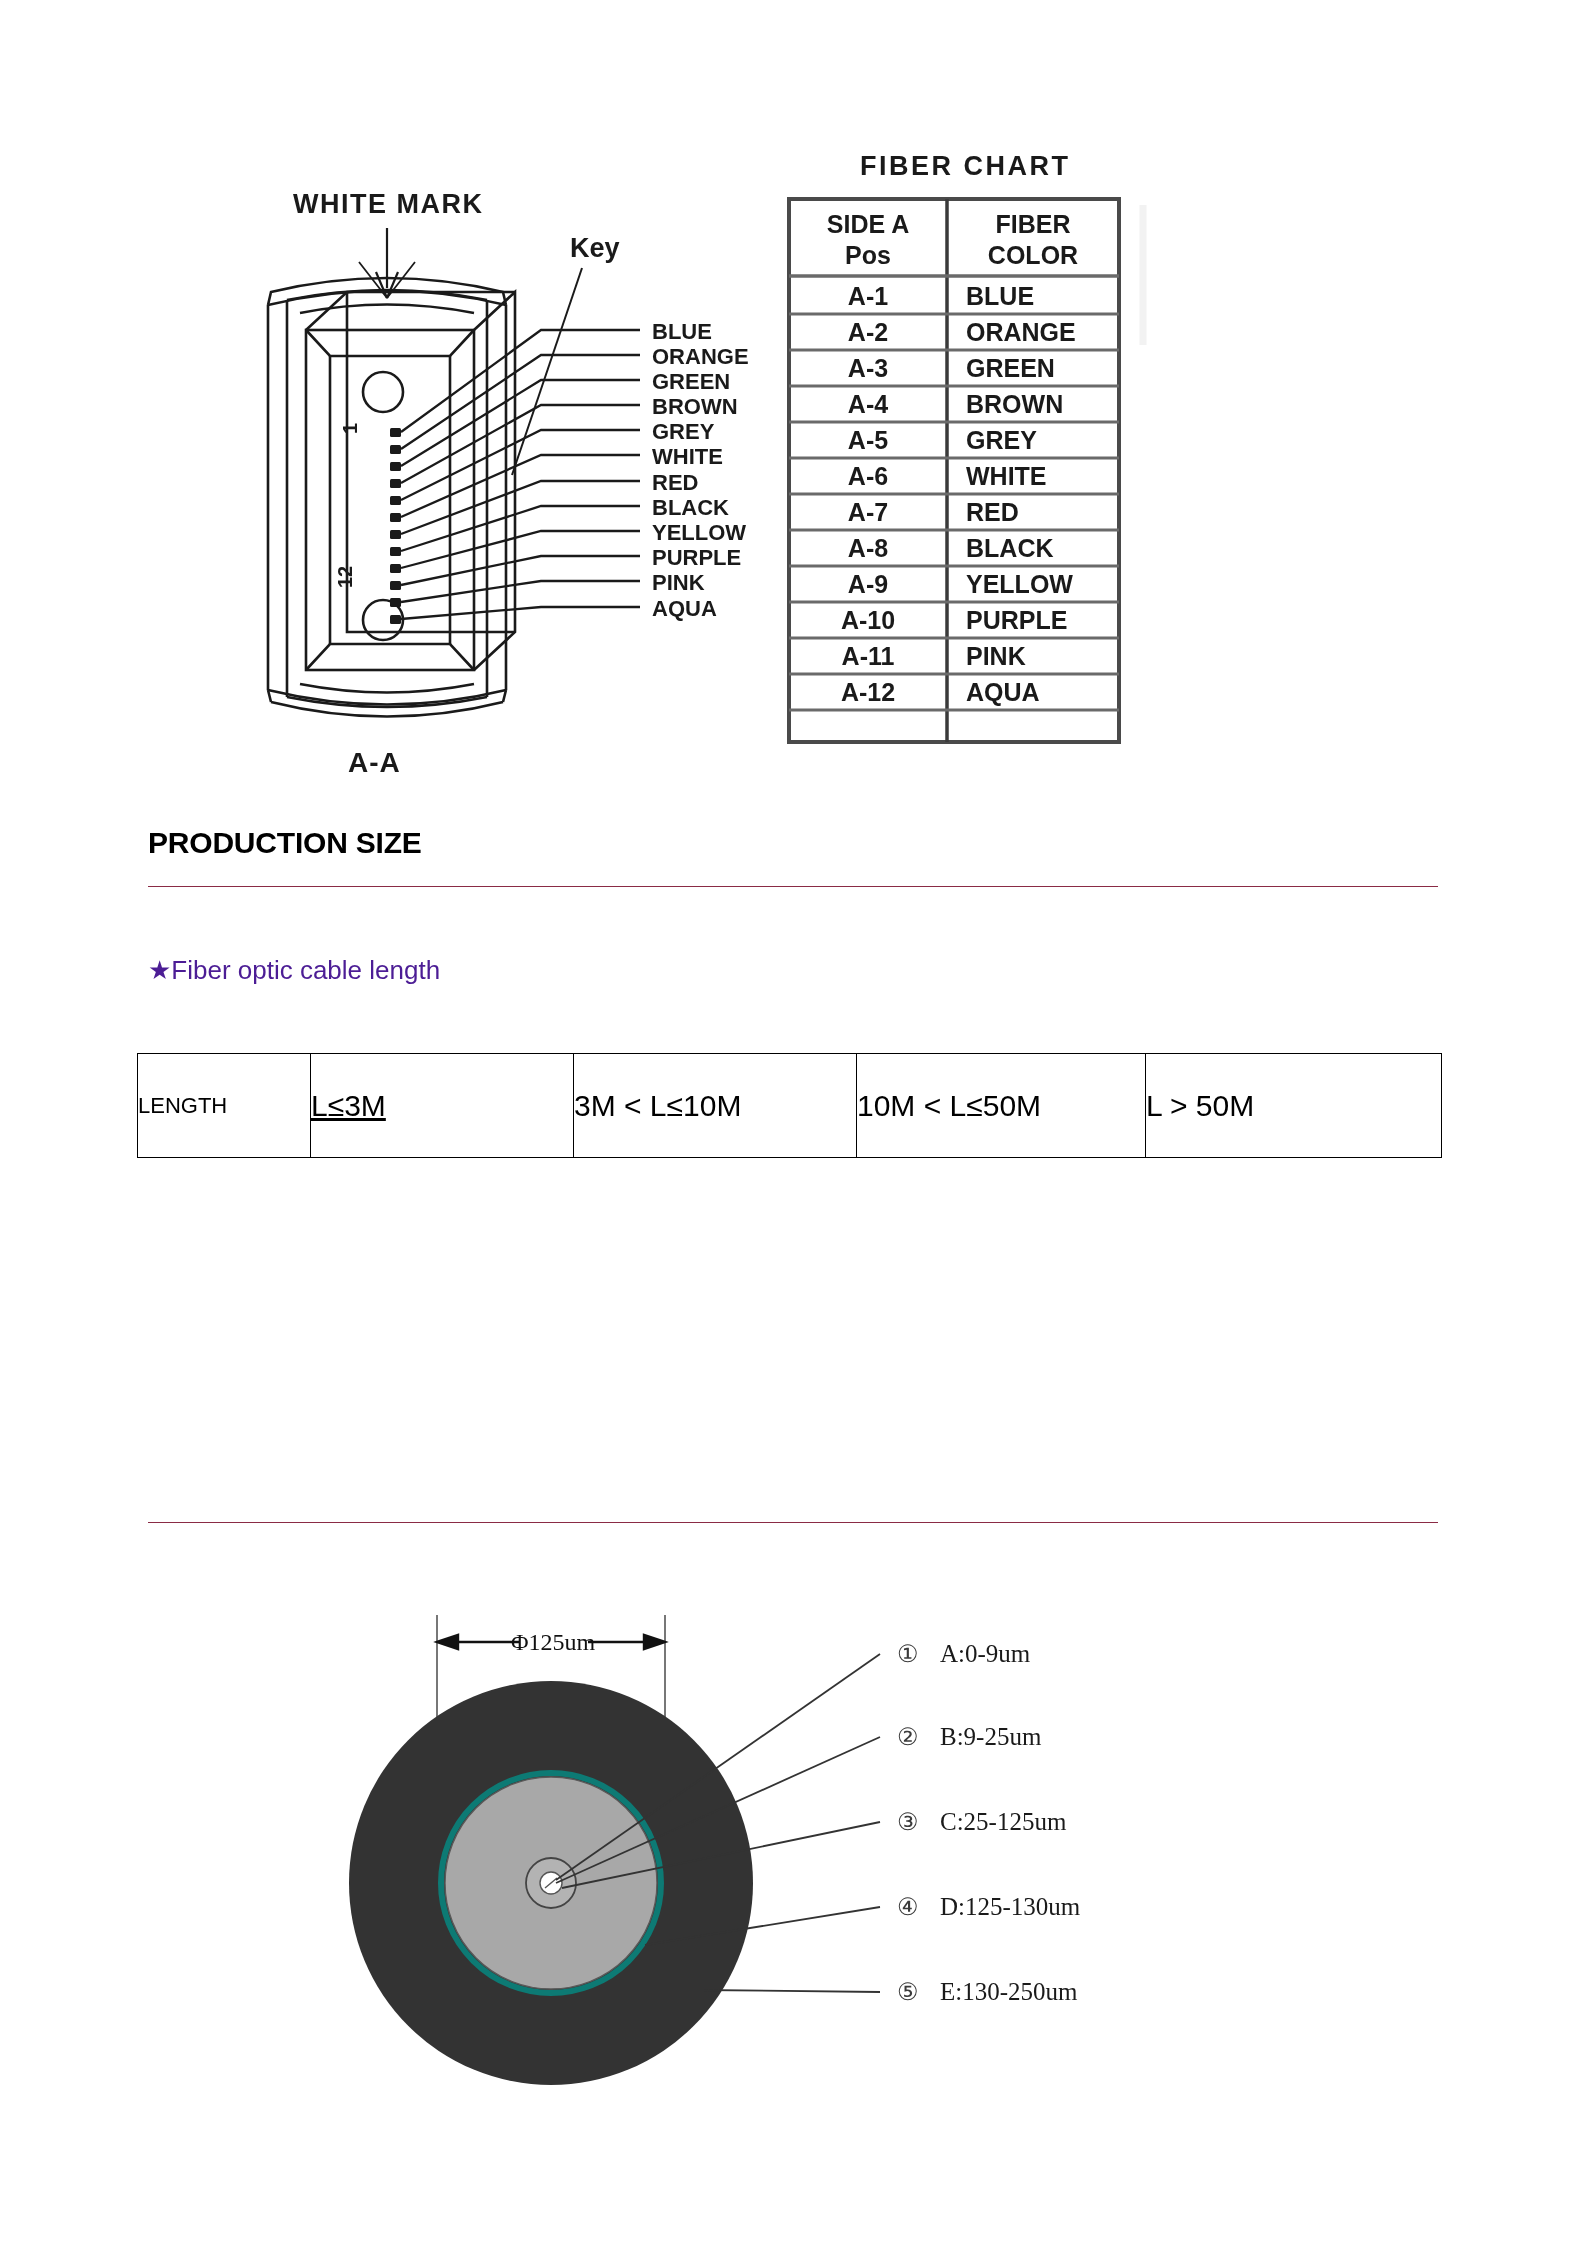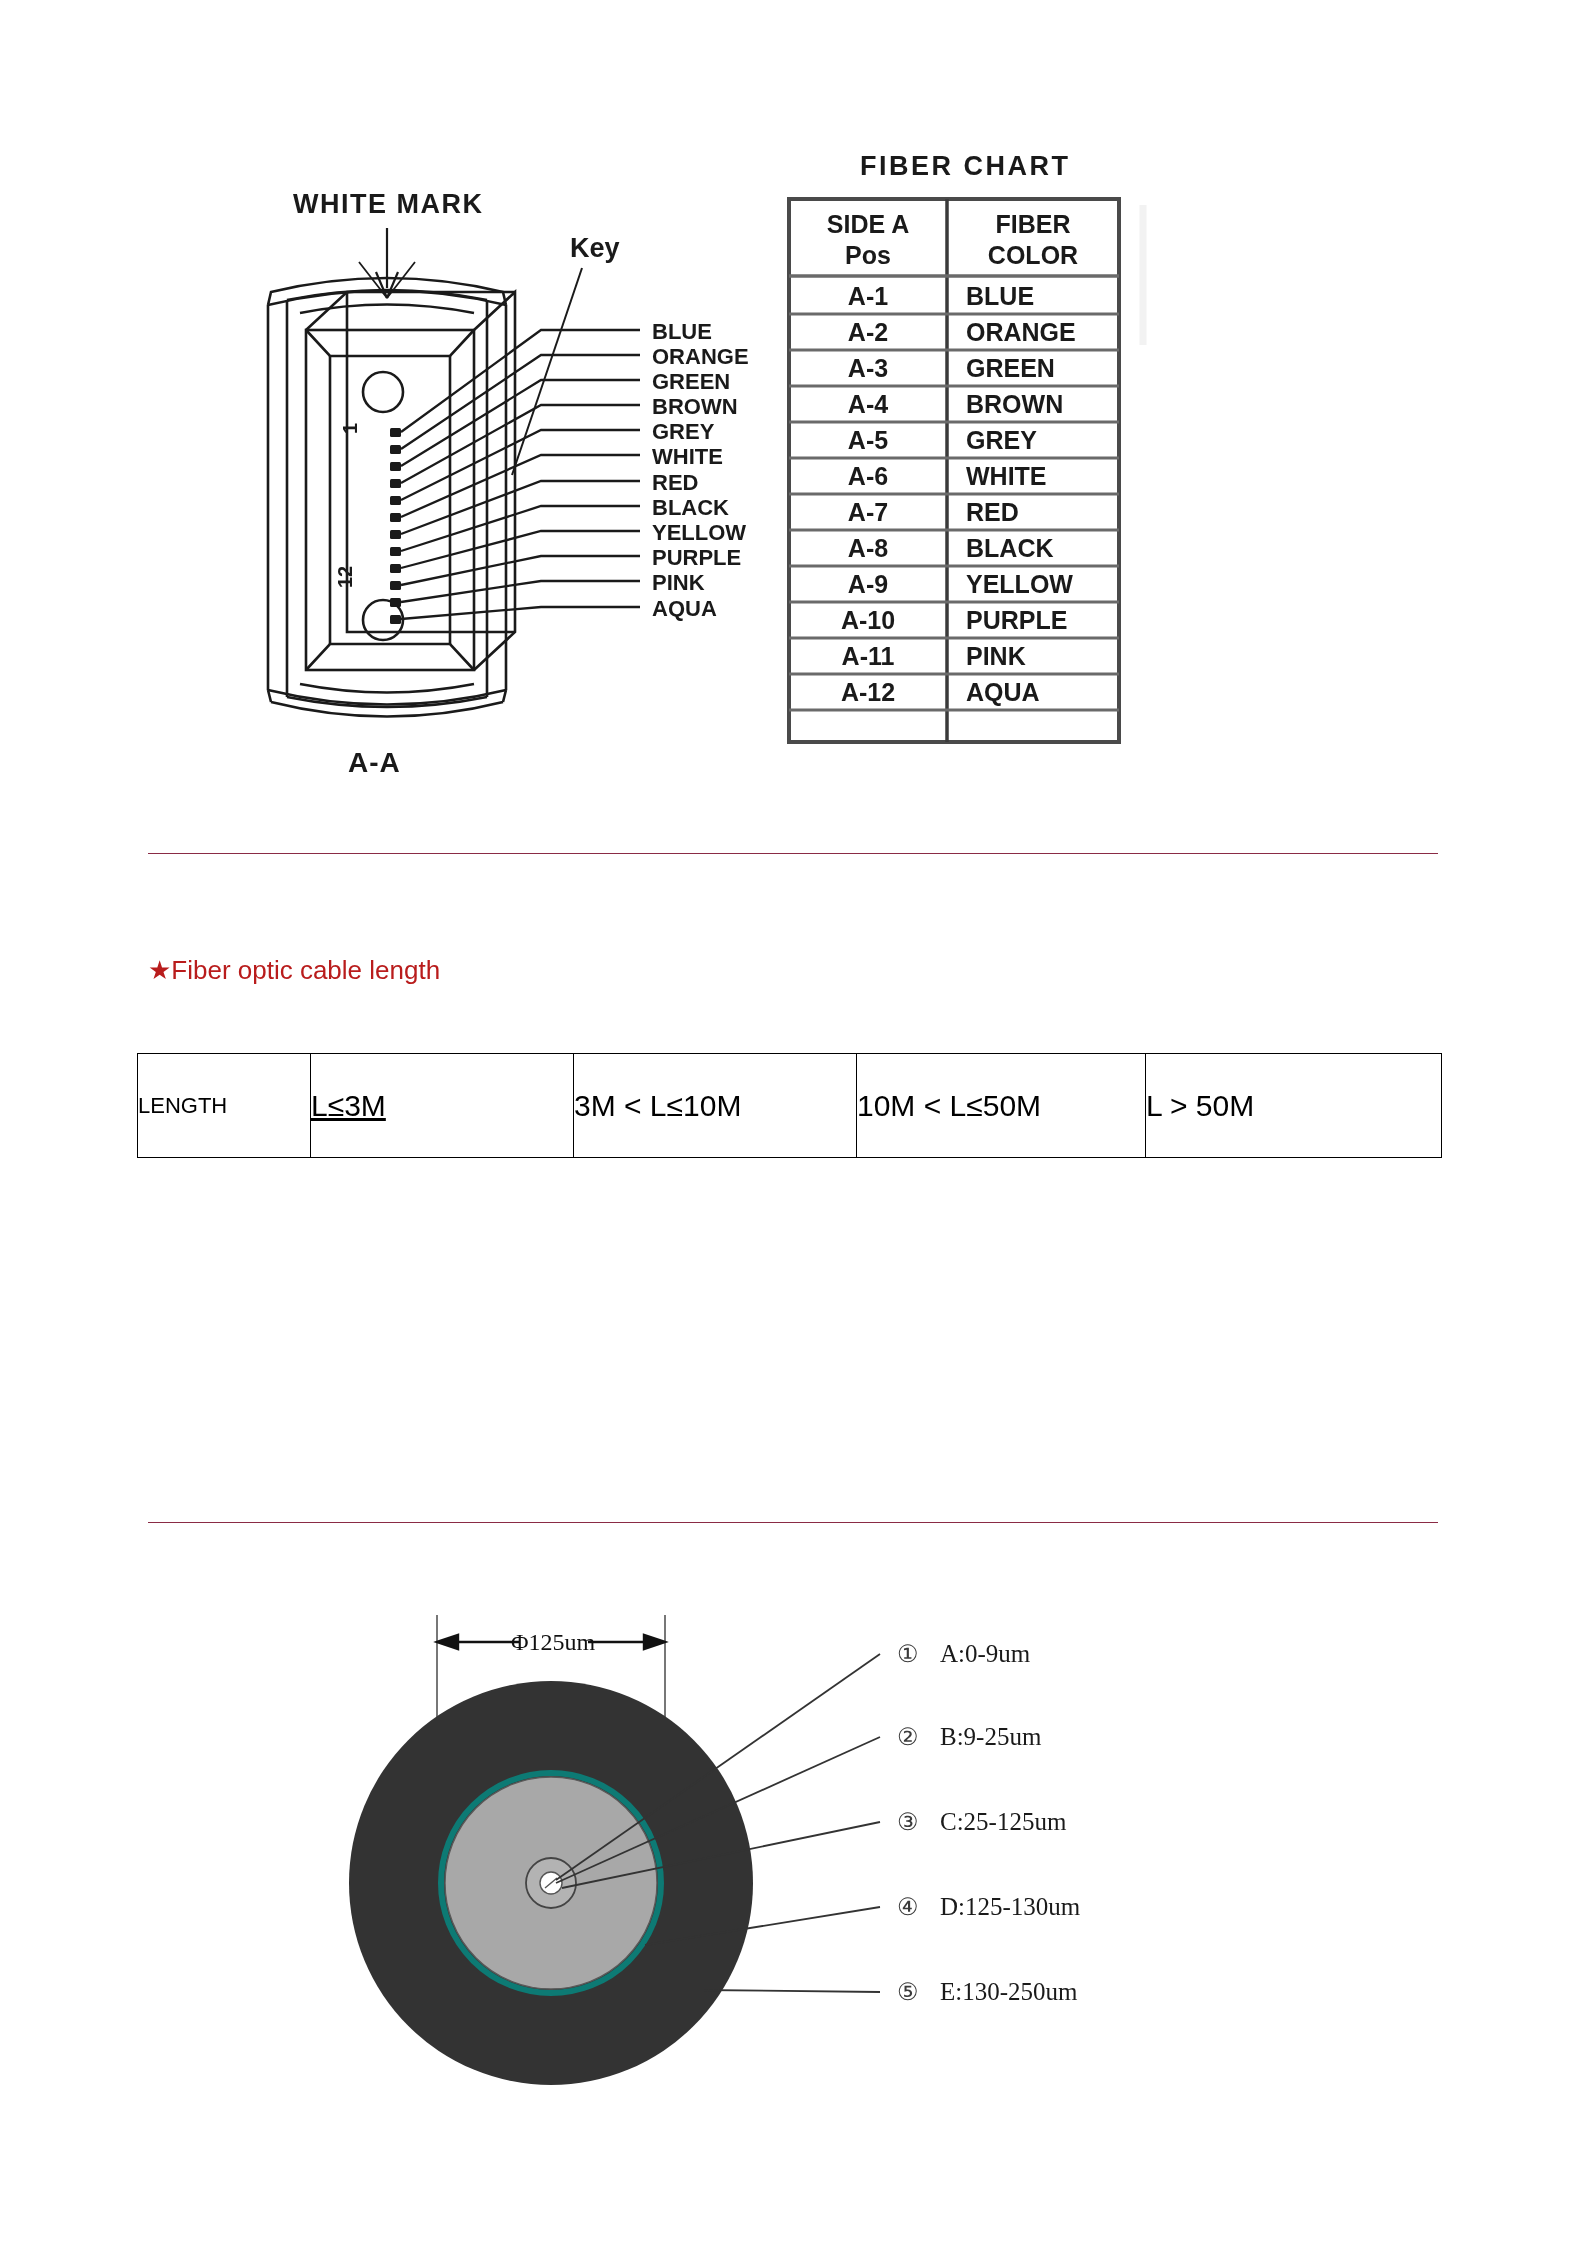--- a/index.html
+++ b/index.html
@@ -54,21 +54,21 @@
     border: 0;
     border-top: 1.6px solid #8a2b45;
     width: 100%;
   }
 
   
   .star-line {
     position: absolute;
     left: 148px;
     font-size: 26px;
-    color: #b91c1c;
+    color: #4c1d95;
     font-family: "Liberation Sans", sans-serif;
     white-space: nowrap;
   }
 
   
   #prod-table {
     position: absolute;
     left: 137px;
     top: 1053px;
     width: 1299px;
@@ -274,20 +274,21 @@
       <text class="cad-text" x="966" y="665" font-size="25">PINK</text>
       <text class="cad-text" x="868" y="701" font-size="25" text-anchor="middle">A-12</text>
       <text class="cad-text" x="966" y="701" font-size="25">AQUA</text>
     </g>
 
     <line x1="1143" y1="205" x2="1143" y2="345" stroke="#f2f2f2" stroke-width="7"></line>
   </svg>
 </div>
 
 <div class="section" style="top:826px;">
+  <h2 class="section-title">PRODUCTION SIZE</h2>
   <div class="section-rule"></div>
 </div>
 
 <div class="star-line" style="top:955px;">★Fiber optic cable length</div>
 
 <table id="prod-table">
   <tbody>
       <tr>
     <td class="label-small col-0">LENGTH</td>
     <td class="val col-1">L≤3M</td>

